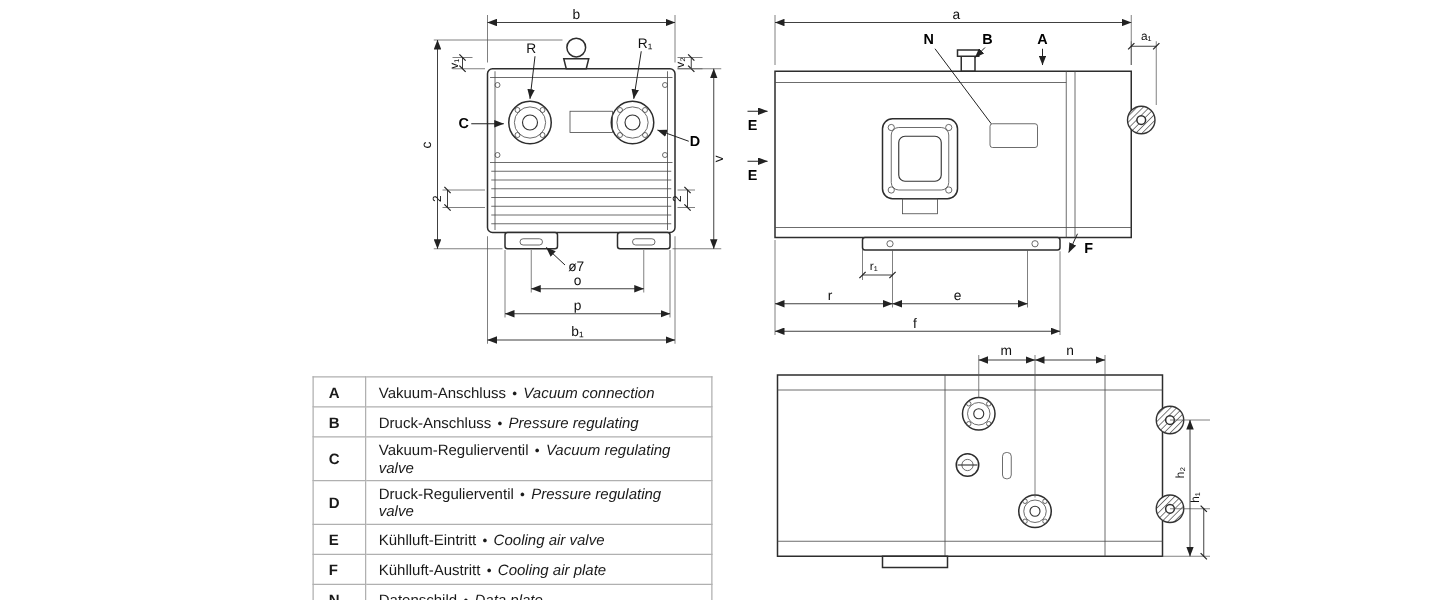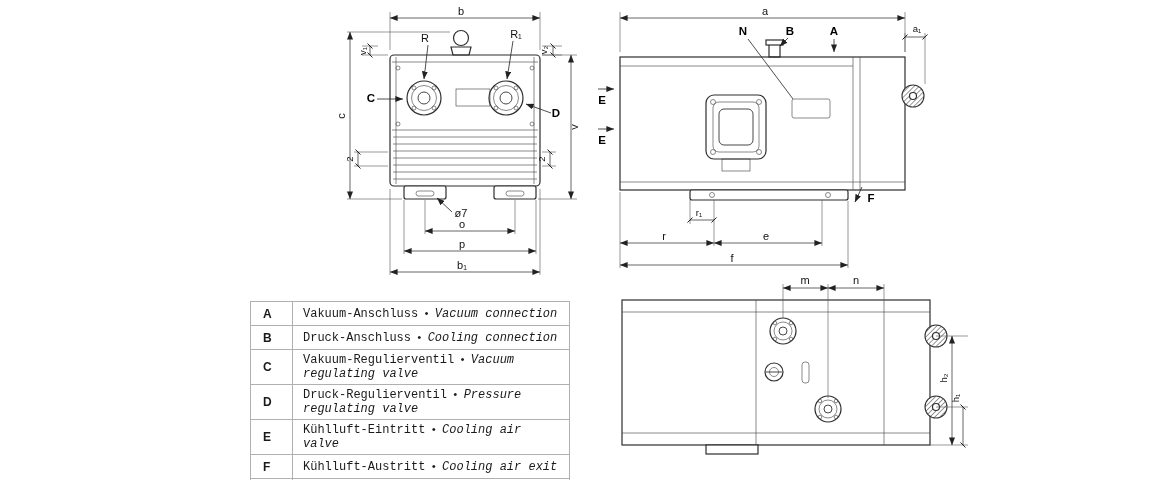--- a/index.html
+++ b/index.html
@@ -17,21 +17,21 @@
   .lead { fill:none; stroke:#222222; stroke-width:0.8;  }
   svg text { font-family:"Liberation Sans","DejaVu Sans",sans-serif; font-size:11px; fill:#111; }
   svg text.sm { font-size:9.5px; }
   svg text.co { font-weight:bold; font-size:11.5px; fill:#000; }
 
   
   .legend { position:absolute; left:250px; top:301px; width:320px; background:#fff; }
   .legend table { width:100%; border-collapse:collapse; }
   .legend td { border:1px solid #b0b0b0; font-size:12px; color:#1a1a1a; height:24px; vertical-align:middle; }
   .legend td.k { width:42px; font-weight:bold; padding:3px 6px 3px 12px; }
-  .legend td.d { padding:3px 10px;font-family:Liberation Mono, monospace; }
+  .legend td.d { padding:3px 10px; }
   .legend .en { font-style:italic; }
   .legend .sep { margin:0 5px; font-size:11px; }
 </style>
 </head>
 <body>
 
 <div class="stage">
 <svg width="1160" height="480" viewBox="0 0 1160 480">
   <defs>
     <marker id="arr" markerWidth="8" markerHeight="6" refX="7.6" refY="3" orient="auto-start-reverse" markerUnits="userSpaceOnUse">
@@ -261,37 +261,37 @@
 
 <div class="legend">
   <table>
     <tbody>
       <tr>
         <td class="k">A</td>
         <td class="d"><span>Vakuum-Anschluss</span><span class="sep">•</span><span class="en">Vacuum connection</span></td>
       </tr>
       <tr>
         <td class="k">B</td>
-        <td class="d"><span>Druck-Anschluss</span><span class="sep">•</span><span class="en">Cooling connection</span></td>
+        <td class="d"><span>Druck-Anschluss</span><span class="sep">•</span><span class="en">Pressure regulating</span></td>
       </tr>
       <tr>
         <td class="k">C</td>
         <td class="d"><span>Vakuum-Regulierventil</span><span class="sep">•</span><span class="en">Vacuum regulating valve</span></td>
       </tr>
       <tr>
         <td class="k">D</td>
         <td class="d"><span>Druck-Regulierventil</span><span class="sep">•</span><span class="en">Pressure regulating valve</span></td>
       </tr>
       <tr>
         <td class="k">E</td>
         <td class="d"><span>Kühlluft-Eintritt</span><span class="sep">•</span><span class="en">Cooling air valve</span></td>
       </tr>
       <tr>
         <td class="k">F</td>
-        <td class="d"><span>Kühlluft-Austritt</span><span class="sep">•</span><span class="en">Cooling air exit</span></td>
+        <td class="d"><span>Kühlluft-Austritt</span><span class="sep">•</span><span class="en">Cooling air plate</span></td>
       </tr>
       <tr>
         <td class="k">N</td>
         <td class="d"><span>Datenschild</span><span class="sep">•</span><span class="en">Data plate</span></td>
       </tr>
     </tbody>
   </table>
 </div>
 </div>
 

